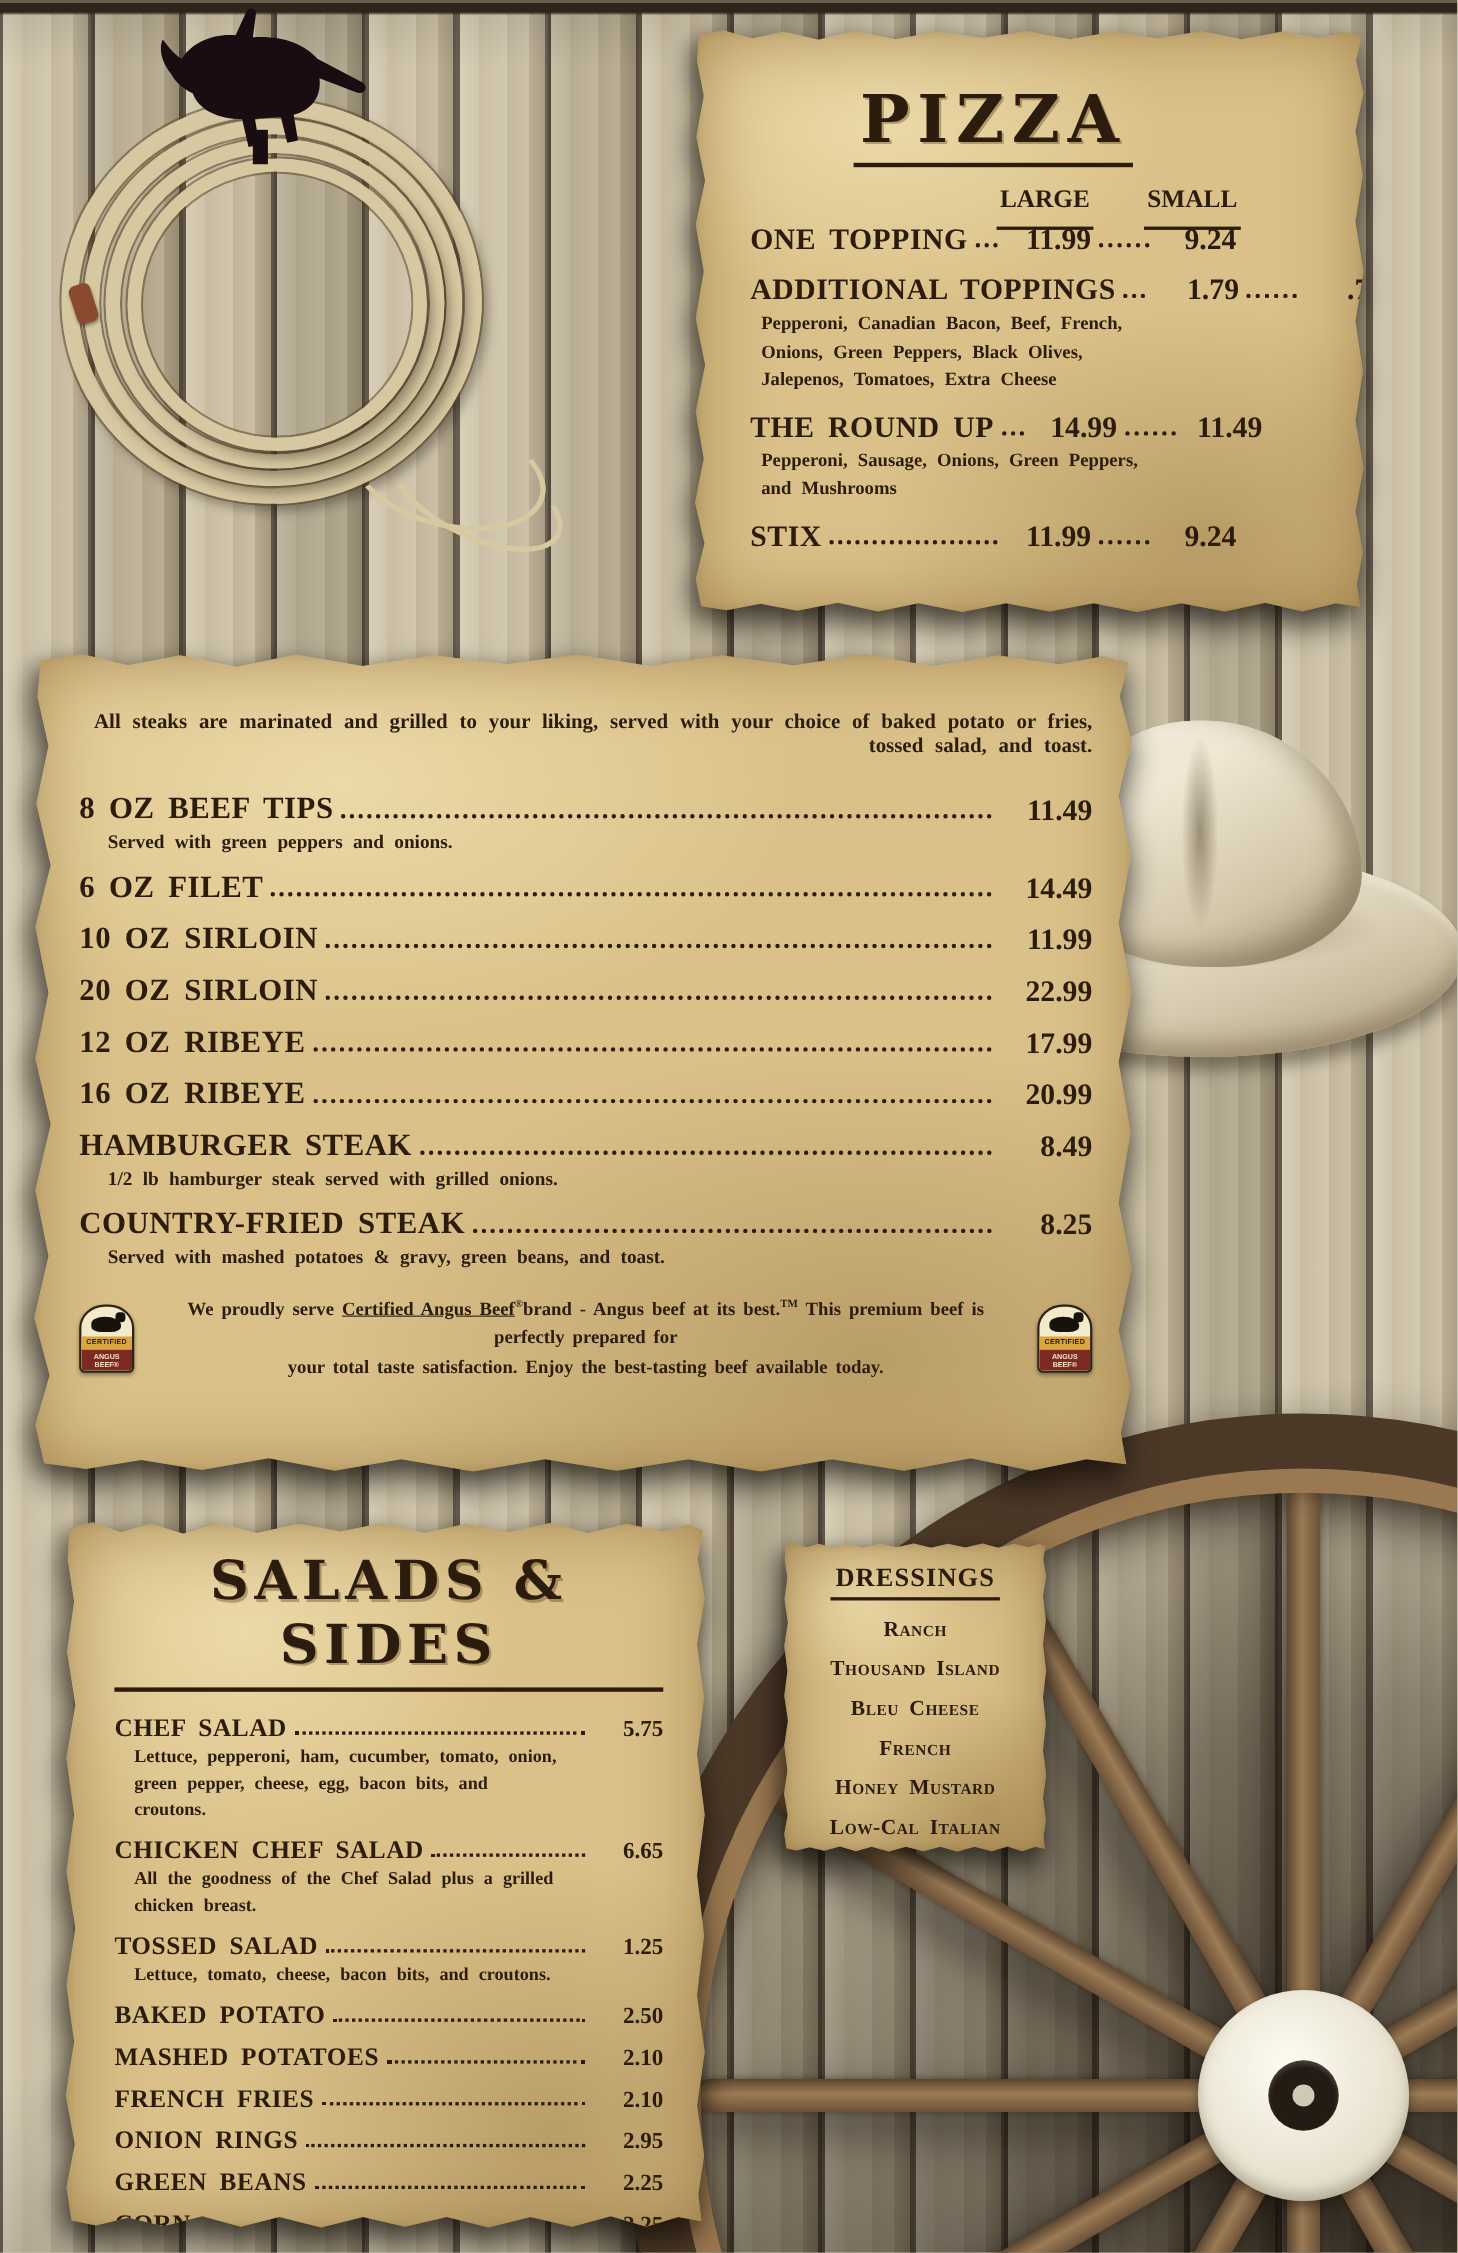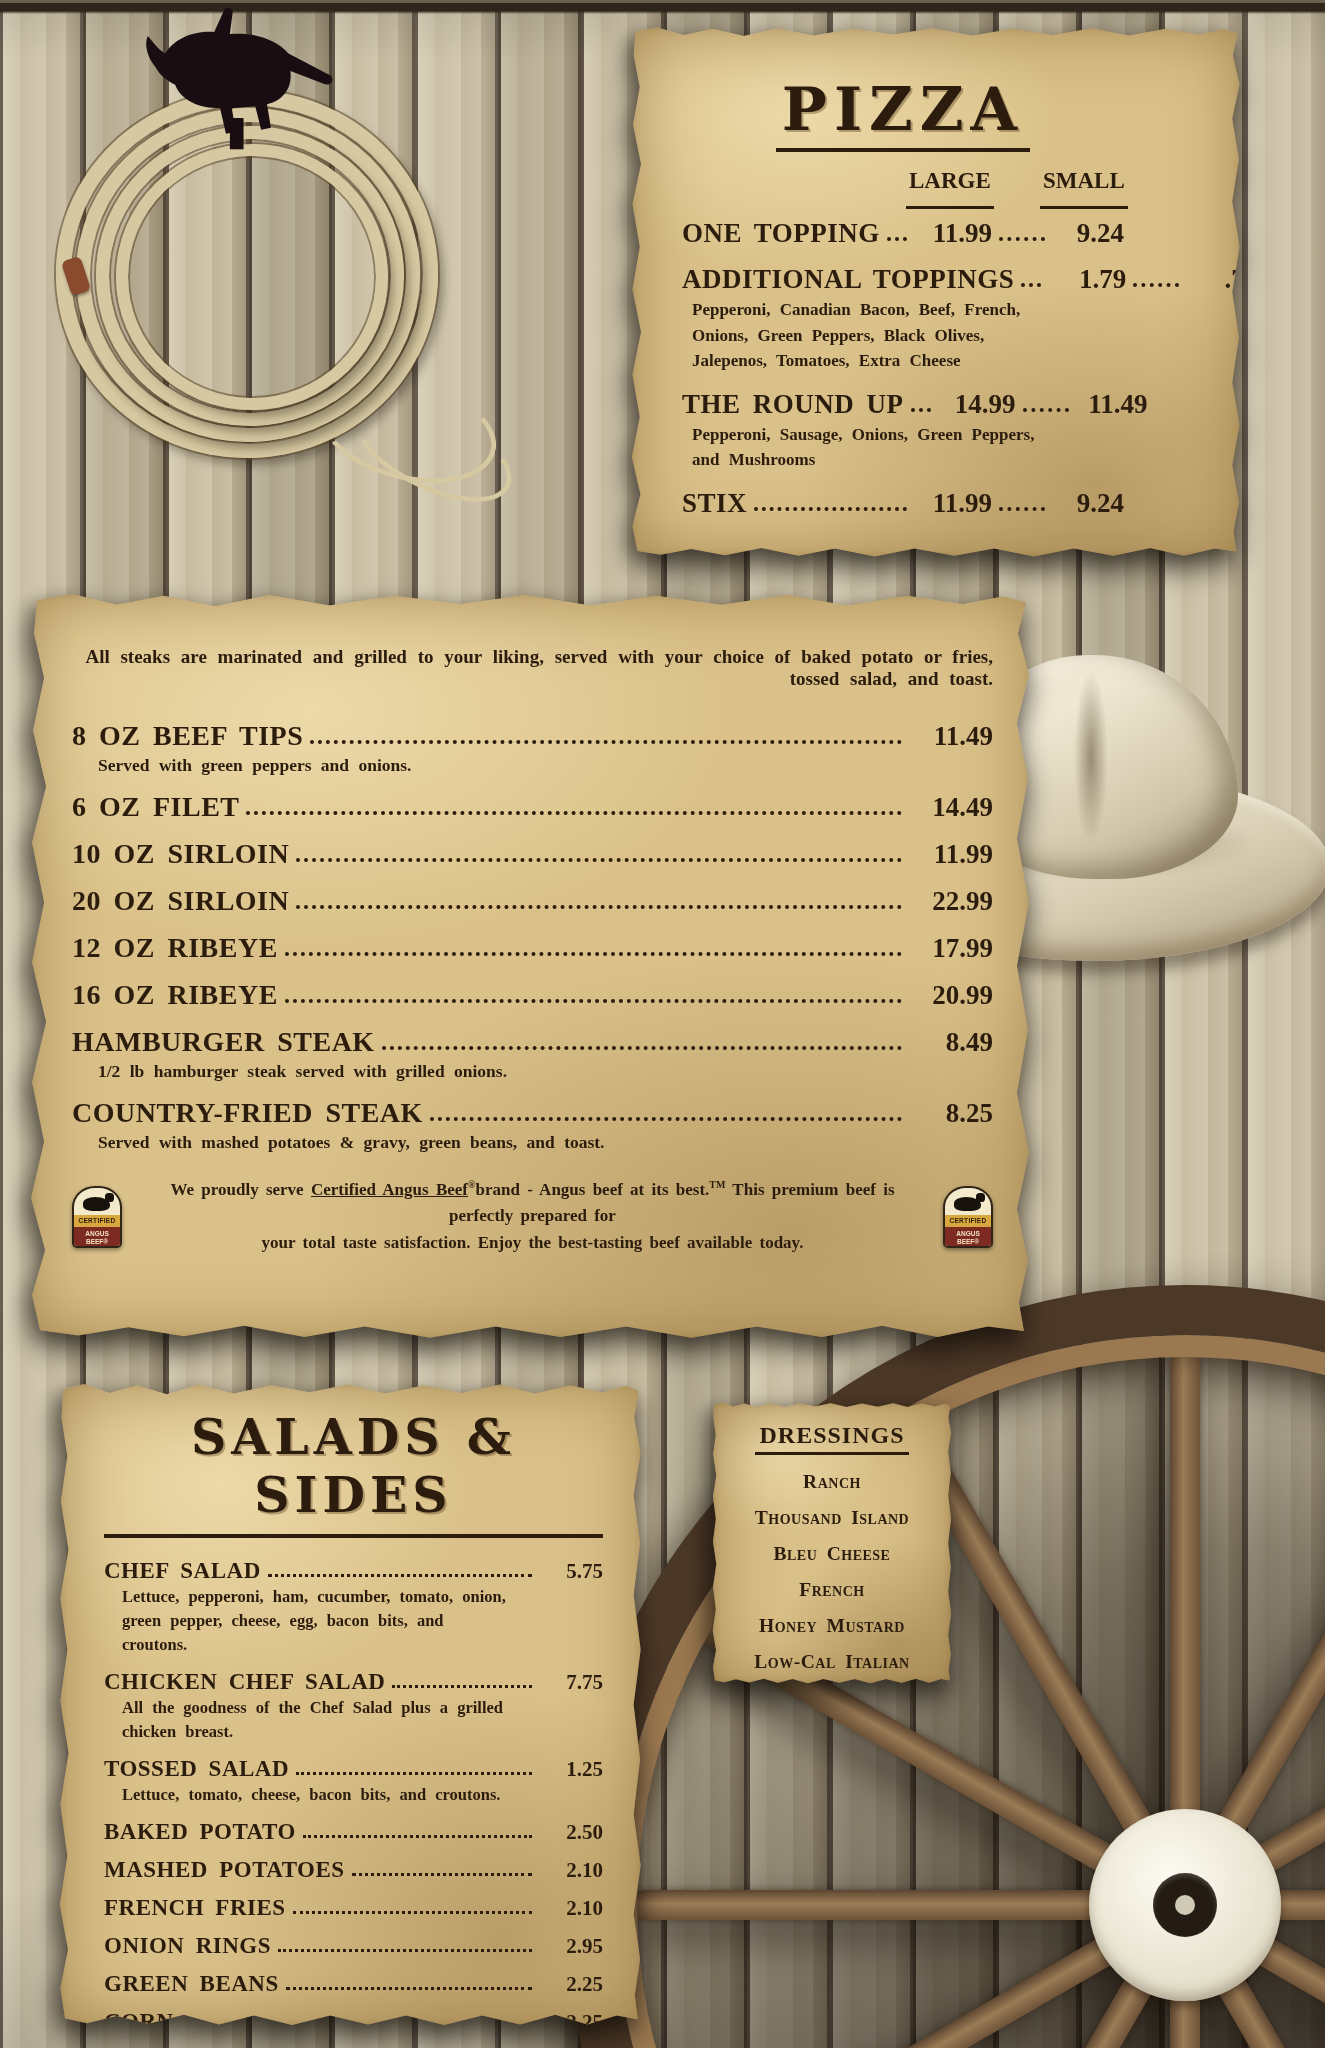--- a/index.html
+++ b/index.html
@@ -52,21 +52,21 @@
   .pizza-cols { display:flex; margin-top:16px; font-size:23px; font-weight:700; }
   .pizza-cols .spacer { flex:1; }
   .col-h { width:84px; text-align:center; flex:none; }
   .col-h span { border-bottom:3px solid #2b1c0e; padding:0 3px 13px; }
   .col-gap { width:50px; flex:none; }
   .pizza-row { font-size:27px; }
   .pizza-row .price-lg { width:78px; }
   .pizza-row .price-sm { width:72px; }
   .pizza-item { margin-bottom:15px; }
   .pizza-item .desc { font-size:17px; line-height:1.5; max-width:345px; margin:2px 0 0 10px; }
-  #pizza-first { margin-top:24px; }
+  #pizza-first { margin-top:8px; }
 
   
   #steak-paper { left:28px; top:592px; width:1005px; height:748px; z-index:5; }
   #steak-paper .paper { padding:34px 40px 0 44px; }
   #steak-title { font-size:62px; }
   .steak-intro { text-align:right; font-size:19px; font-weight:700; word-spacing:6px; margin-top:20px; }
   .steak-row { font-size:28px; }
   .steak-row .price { width:84px; font-size:27px; }
   .steak-item { margin-bottom:15px; }
   .steak-item .desc { font-size:17.5px; margin:3px 0 0 26px; }
@@ -368,21 +368,21 @@
           <span class="dots"></span>
           <span class="price">5.75</span>
         </div>
         <div class="desc">Lettuce, pepperoni, ham, cucumber, tomato, onion, green pepper, cheese, egg, bacon bits, and croutons.</div>
       </div>
 
       <div class="salad-item">
         <div class="row salad-row">
           <span class="item-name">CHICKEN CHEF SALAD</span>
           <span class="dots"></span>
-          <span class="price">7.75</span>
+          <span class="price">6.65</span>
         </div>
         <div class="desc">All the goodness of the Chef Salad plus a grilled chicken breast.</div>
       </div>
 
       <div class="salad-item">
         <div class="row salad-row">
           <span class="item-name">TOSSED SALAD</span>
           <span class="dots"></span>
           <span class="price">1.25</span>
         </div>

